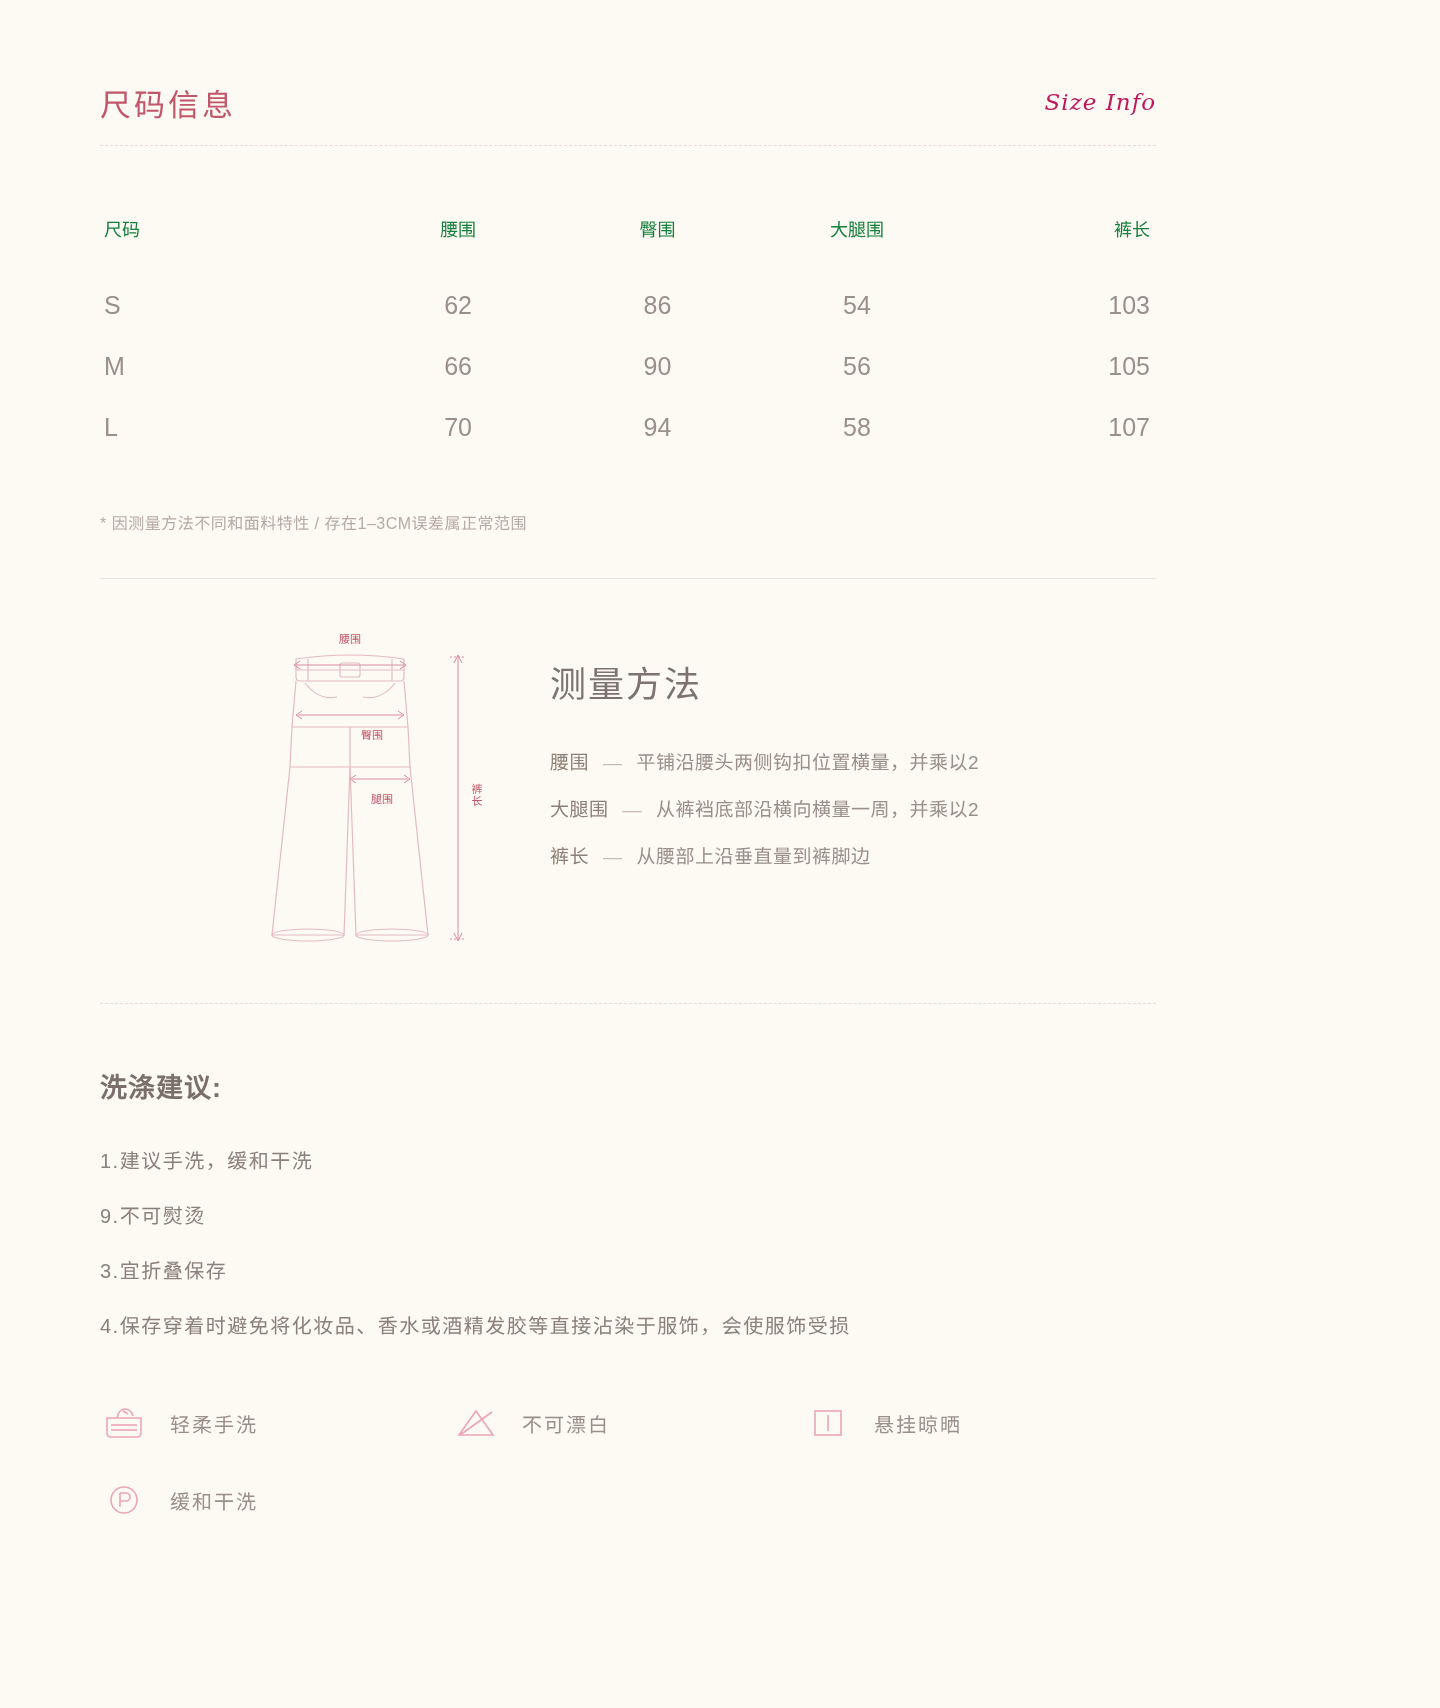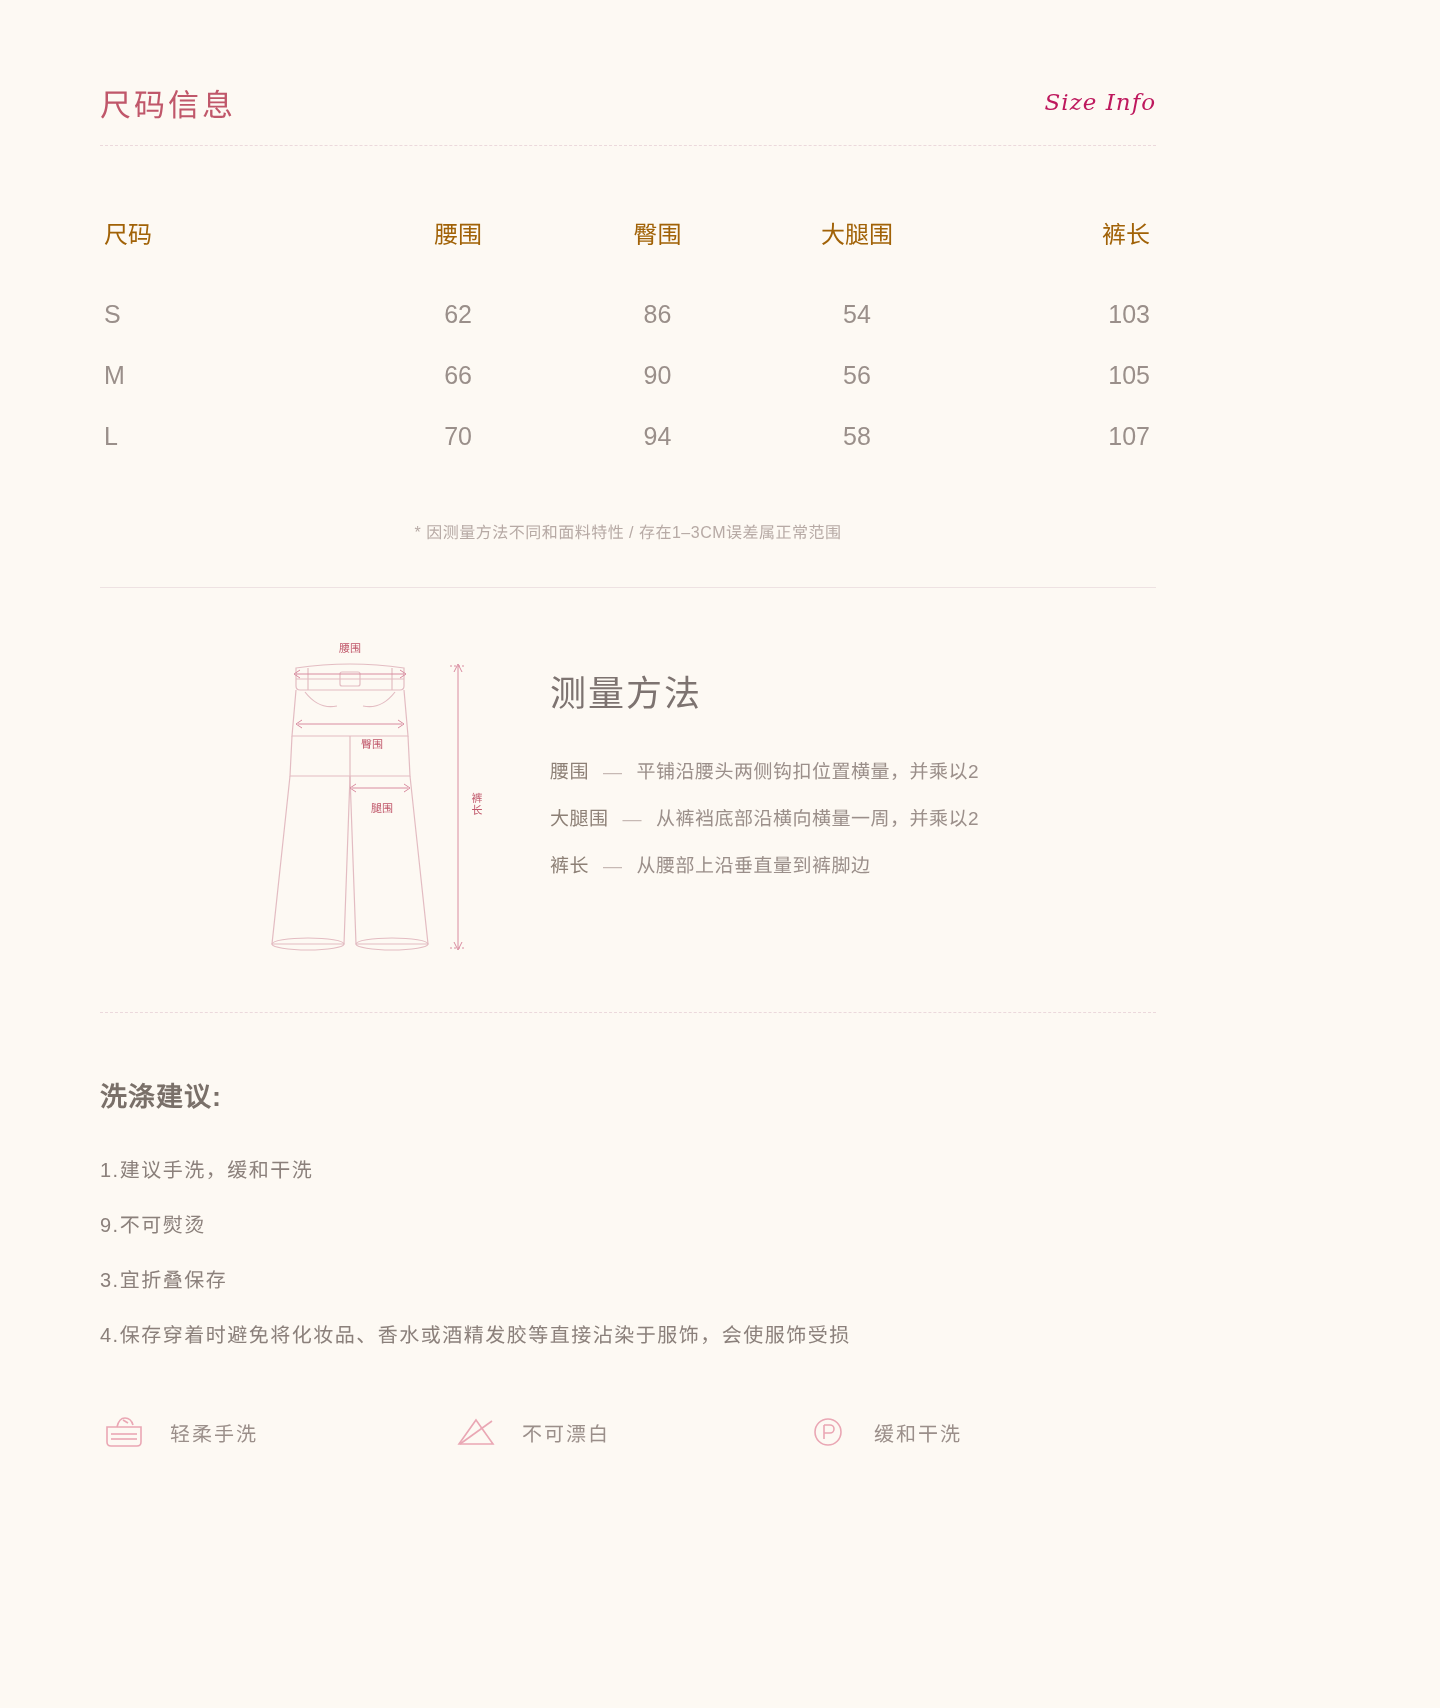--- a/index.html
+++ b/index.html
@@ -57,22 +57,22 @@
   .table-wrap {
     padding-top: 58px;
   }
   table.size-table {
     width: 100%;
     border-collapse: collapse;
     table-layout: fixed;
   }
   table.size-table th {
     font-weight: 400;
-    font-size: 24px;
-    color: #a16207;
+    font-size: 18px;
+    color: #15803d;
     padding-bottom: 34px;
     text-align: center;
     margin-top: 37px;
   }
   table.size-table th.col-size,
   table.size-table td.col-size {
     text-align: left;
     width: 24%;
     padding-left: 4px;
   }
@@ -82,21 +82,20 @@
     padding-right: 6px;
   }
   table.size-table td {
     font-size: 25px;
     color: #9a8f8a;
     padding: 16px 0;
     text-align: center;
     font-weight: 300;
   }
   .note {
-    text-align: center;
     font-size: 16px;
     color: #b7aaa5;
     margin-top: 52px;
     letter-spacing: 0.5px;
   }
   .divider-solid {
     margin-top: 44px;
     border-top: 1px solid #eee2e2;
   }
 
@@ -336,20 +335,31 @@
           <svg width="44" height="34" viewBox="0 0 44 34">
             <g fill="none" stroke="#eaa7b4" stroke-width="1.6">
               <path d="M22 5 L39 29 L5 29 Z"></path>
               <line x1="6" y1="29" x2="38" y2="6"></line>
             </g>
           </svg>
         </span>
         <span class="icon-label">不可漂白</span>
       </div>
 
+      <div class="icon-cell">
+        <span class="icon-box">
+          <svg width="34" height="34" viewBox="0 0 34 34">
+            <g fill="none" stroke="#eaa7b4" stroke-width="1.6">
+              <rect x="4" y="5" width="26" height="24"></rect>
+              <line x1="17" y1="9" x2="17" y2="25"></line>
+            </g>
+          </svg>
+        </span>
+        <span class="icon-label">悬挂晾晒</span>
+      </div>
 
 
       <div class="icon-cell">
         <span class="icon-box">
           <svg width="36" height="36" viewBox="0 0 36 36">
             <g fill="none" stroke="#eaa7b4" stroke-width="1.6">
               <circle cx="18" cy="18" r="13"></circle>
               <path d="M14 11 L14 25 M14 11 h6 a4 4 0 0 1 0 8 h-6"></path>
             </g>
           </svg>

